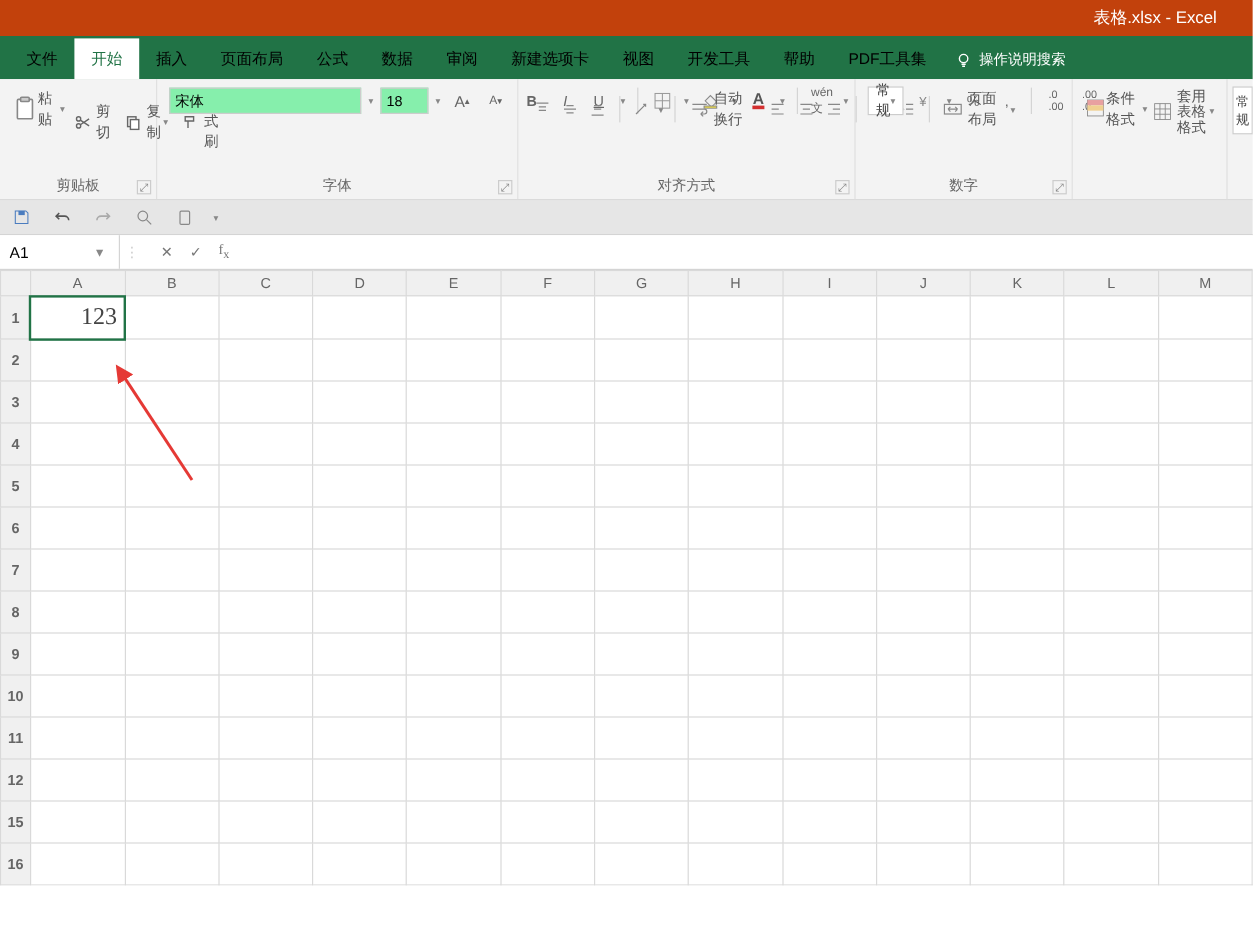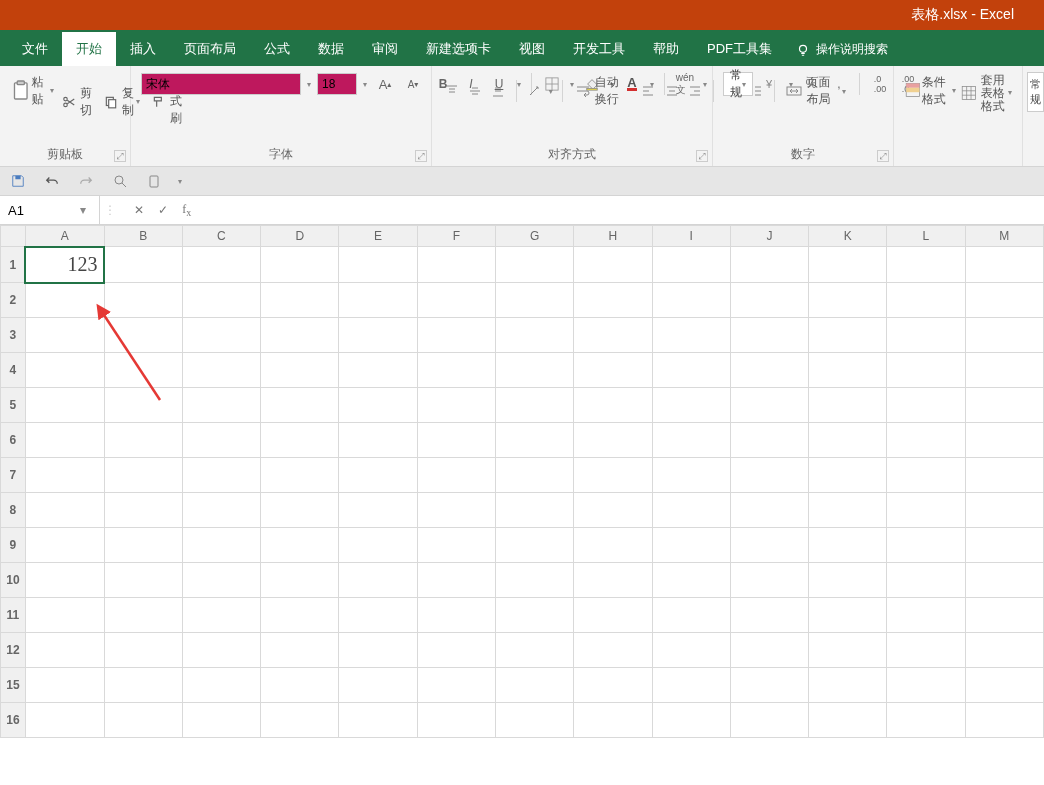--- a/index.html
+++ b/index.html
@@ -1,34 +1,34 @@
 <!DOCTYPE html>
 <html><head>
 <meta charset="utf-8">
 <style>
 html,body{margin:0;padding:0;font-family:"Microsoft YaHei","SimSun",Arial,sans-serif;font-size:12px;background:#fff;color:#444;overflow:hidden;}
 .titlebar{height:30px;background:#c2410c;color:#fff;display:flex;align-items:center;justify-content:center;font-size:14px;}
 .titlebar .title-text{position:absolute;right:30px;}
 .tabbar{background:#217346;height:36px;display:flex;align-items:flex-end;padding-left:8px;}
-.tab{color:#ffffff;padding:8px 14px;font-size:13px;cursor:pointer;}
+.tab{color:#000000;padding:8px 14px;font-size:13px;cursor:pointer;}
 .tab.active{background:#fff;color:#217346;}
 .tellme{display:flex;align-items:center;color:#fff;padding:8px 10px;}
 .tellme svg{margin-right:6px;}
 .ribbon{background:#f3f3f3;border-bottom:1px solid #d4d4d4;height:100px;display:flex;position:relative;}
 .group{border-right:1px solid #e0e0e0;padding:6px 10px 4px 10px;display:flex;flex-direction:column;justify-content:space-between;position:relative;}
 .group-body{display:flex;align-items:flex-start;gap:4px;}
 .group-label{text-align:center;font-size:12px;color:#666;position:relative;height:16px;}
 .group-label .launcher{position:absolute;right:-6px;bottom:0;font-size:9px;color:#888;border:1px solid #ccc;width:10px;height:10px;display:flex;align-items:center;justify-content:center;}
 .btn{display:flex;align-items:center;padding:2px 4px;color:#555;cursor:pointer;}
 .btn svg{flex:0 0 auto;}
 .vstack{display:flex;flex-direction:row;gap:4px;justify-content:space-between;}
 .hstack{display:flex;align-items:center;gap:4px;}
 .bigbtn{display:flex;align-items:center;justify-content:center;width:52px;color:#555;cursor:pointer;}
 .bigbtn .lbl{font-size:12px;margin-top:2px;}
-select,input[type=text].combo{border:1px solid #ccc;background:#be185d;font-size:12px;padding:2px 4px;height:22px;box-sizing:border-box;}
+select,input[type=text].combo{border:1px solid #ccc;background:#86efac;font-size:12px;padding:2px 4px;height:22px;box-sizing:border-box;}
 .font-box{width:160px;}
 .size-box{width:40px;}
 .iconbtn{width:22px;height:22px;display:flex;align-items:center;justify-content:center;border:1px solid transparent;cursor:pointer;color:#666;}
 .drop{width:8px;display:flex;align-items:center;justify-content:center;color:#888;font-size:8px;cursor:pointer;}
 .qat{background:#e6e6e6;height:28px;border-bottom:1px solid #d4d4d4;display:flex;align-items:center;padding:0 6px;gap:10px;}
 .formula-bar{height:28px;border-bottom:1px solid #d4d4d4;display:flex;align-items:center;background:#fff;}
 .name-box{width:100px;border-right:1px solid #d4d4d4;padding:2px 6px;height:100%;box-sizing:border-box;display:flex;align-items:center;}
 .name-box input{border:none;width:70px;font-size:13px;}
 .name-box .dd{color:#888;}
 .fx-btns{display:flex;align-items:center;gap:14px;padding:0 14px;color:#777;}

